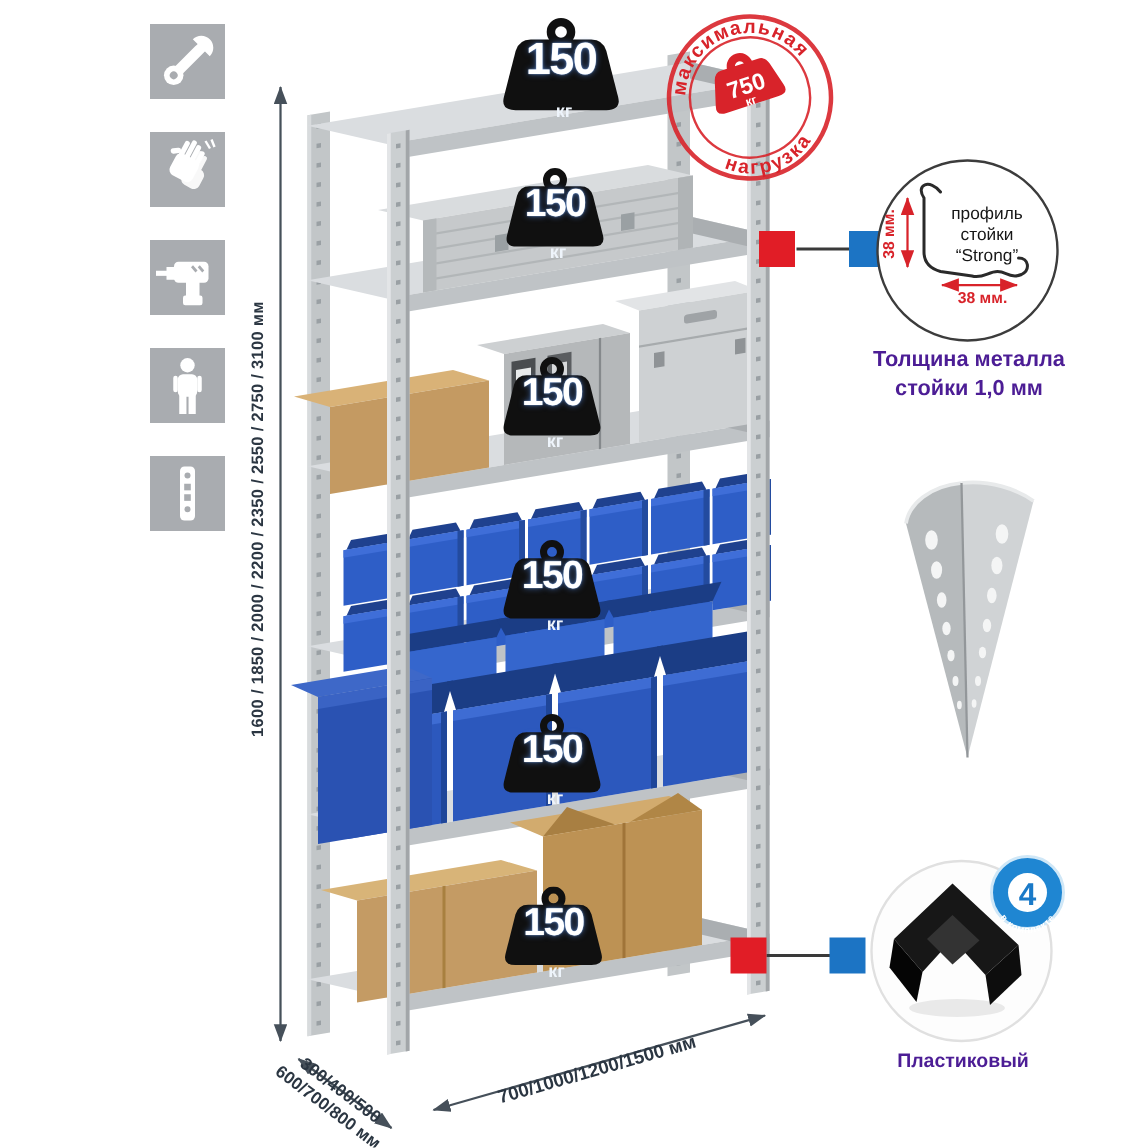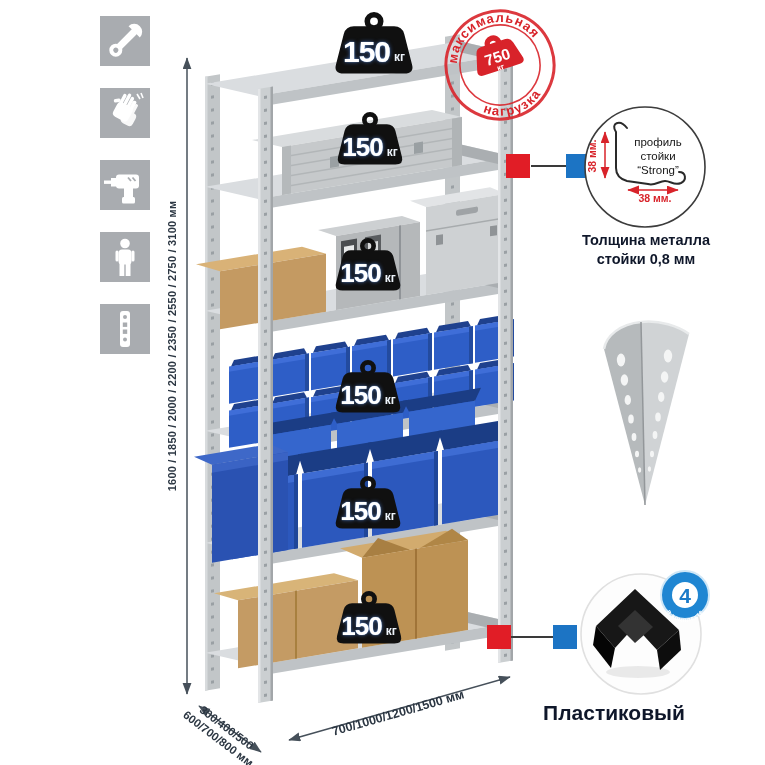--- a/index.html
+++ b/index.html
@@ -5,40 +5,40 @@
   html,body{margin:0;padding:0;}
   body{width:765px;height:765px;background:#ffffff;position:relative;overflow:hidden;
        font-family:"Liberation Sans", sans-serif;}
   .abs{position:absolute;}
   
   .tile{position:absolute;left:100px;width:50px;height:50px;background:#a9acb0;}
   
   .weight-badge{position:absolute;}
   .weight-badge svg{position:absolute;left:0;top:0;width:100%;height:100%;}
   .weight-badge .wtext{position:absolute;left:0;right:0;top:0;bottom:0;display:flex;
-    align-items:center;justify-content:center;padding-top:12px;}
+    align-items:center;justify-content:center;padding-top:12px;flex-direction:column;}
   .weight-badge .wval{color:#ffffff;font-weight:bold;font-size:26px;letter-spacing:-1px;
     text-shadow:0 0 1px #9cc6ff,0 0 4px rgba(90,150,255,.6);}
   .weight-badge.big .wval{font-size:30px;}
   .weight-badge .wunit{color:#eef4fb;font-weight:bold;font-size:12px;margin-left:4px;
     padding-top:10px;}
   
   .stamp{position:absolute;left:441px;top:6px;width:118px;height:118px;transform:rotate(-18deg);}
   
   .dim-label{position:absolute;color:#2b3642;font-weight:bold;white-space:nowrap;}
   #height-label{left:2px;top:340px;width:340px;text-align:center;font-size:11px;
     letter-spacing:.2px;transform:rotate(-90deg);}
   #width-label{left:288px;top:706px;width:220px;text-align:center;font-size:12.5px;
     transform:rotate(-16deg);}
   #depth-label{left:157px;top:720px;width:130px;text-align:center;font-size:11.5px;
     line-height:1.2;transform:rotate(37deg);white-space:normal;}
   
-  .caption{position:absolute;text-align:center;color:#0f172a;font-weight:bold;line-height:1.3;}
+  .caption{position:absolute;text-align:center;color:#4c1d95;font-weight:bold;line-height:1.3;}
   #profile-caption{left:563px;top:231px;width:166px;font-size:14.5px;}
-  #foot-caption{left:532px;top:699px;width:164px;font-size:21px;}
+  #foot-caption{left:560px;top:699px;width:164px;font-size:13px;}
 </style>
 </head>
 <body>
 
 <svg class="abs" style="left:0;top:0" width="765" height="765" viewBox="0 0 765 765">
   <defs>
     <marker id="ah" markerWidth="9" markerHeight="8" refX="7.5" refY="3" orient="auto-start-reverse">
       <path d="M0,0 L8,3 L0,6 Z" fill="#46505a"></path>
     </marker>
     <marker id="ahr" markerWidth="9" markerHeight="8" refX="7.5" refY="3" orient="auto-start-reverse">
@@ -411,17 +411,17 @@
 
 <div id="height-label" class="dim-label">1600 / 1850 / 2000 / 2200 / 2350 / 2550 / 2750 / 3100 мм</div>
 <div id="width-label" class="dim-label">700/1000/1200/1500 мм</div>
 <div id="depth-label" class="dim-label">
   <div>300/400/500</div>
   <div>600/700/800 мм</div>
 </div>
 
 <div id="profile-caption" class="caption">
   <div>Толщина металла</div>
-  <div>стойки 0,8 мм</div>
+  <div>стойки 1,0 мм</div>
 </div>
 <div id="foot-caption" class="caption">
   <div>Пластиковый</div>
 </div>
 
 </body></html>

